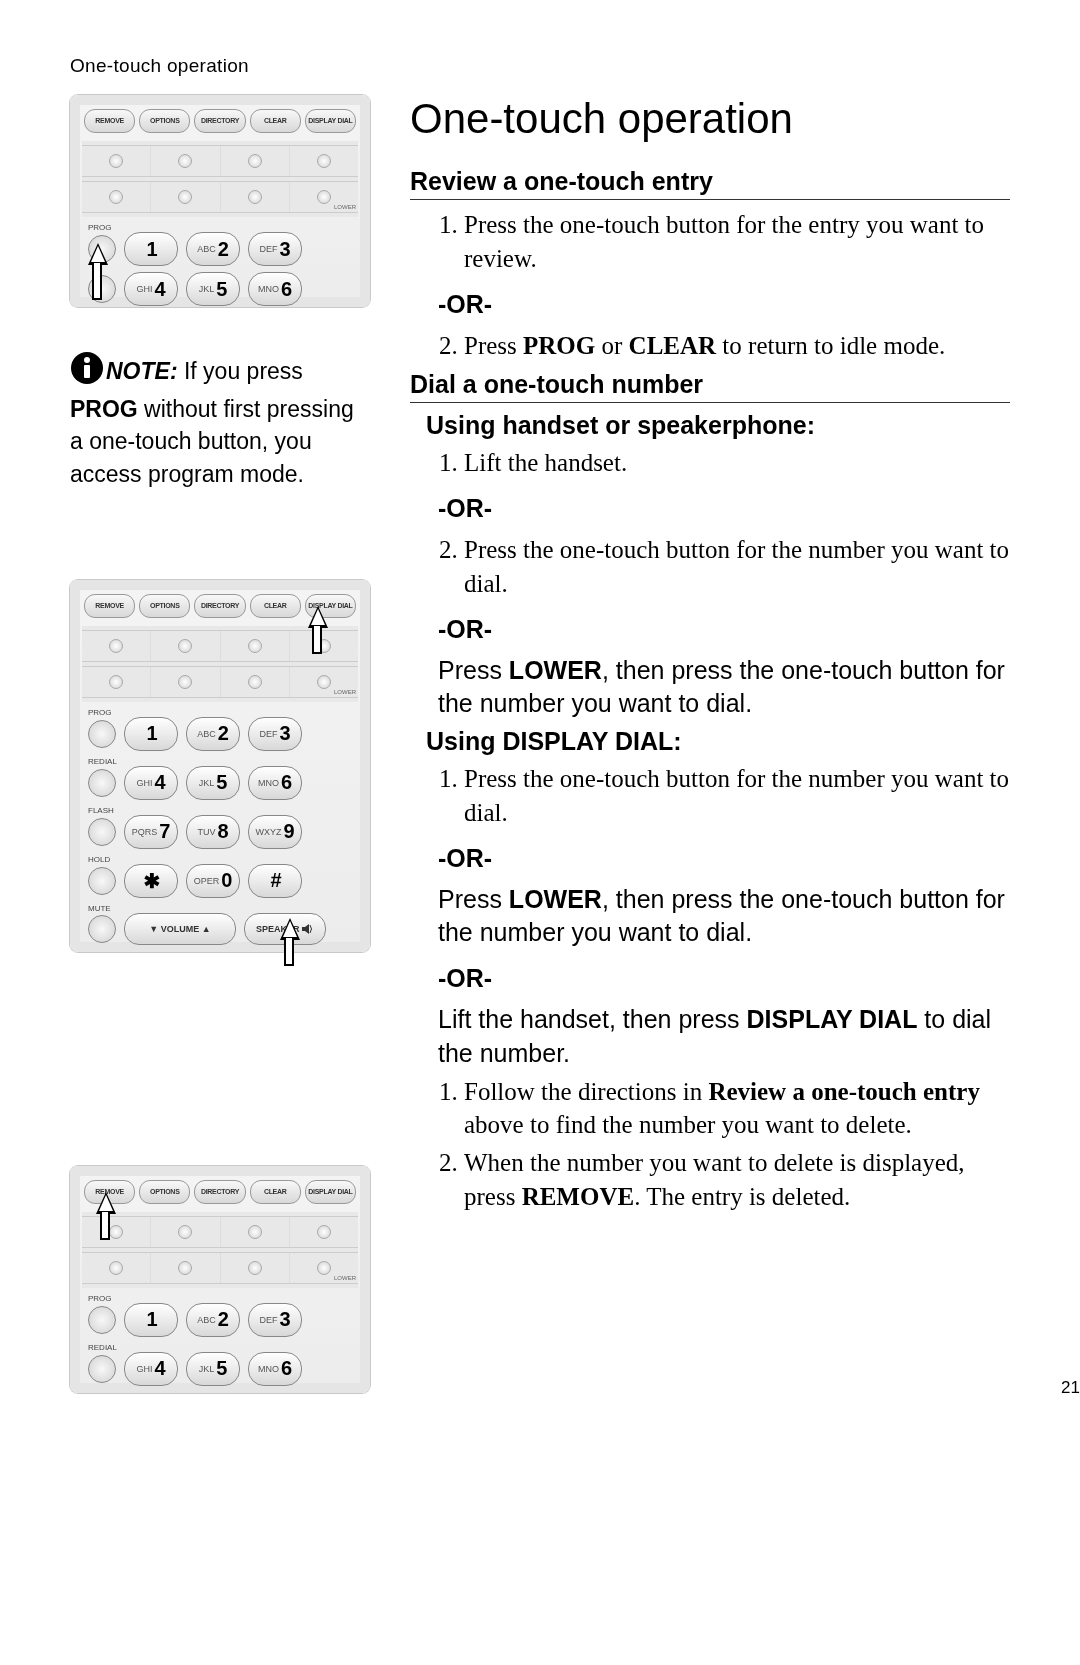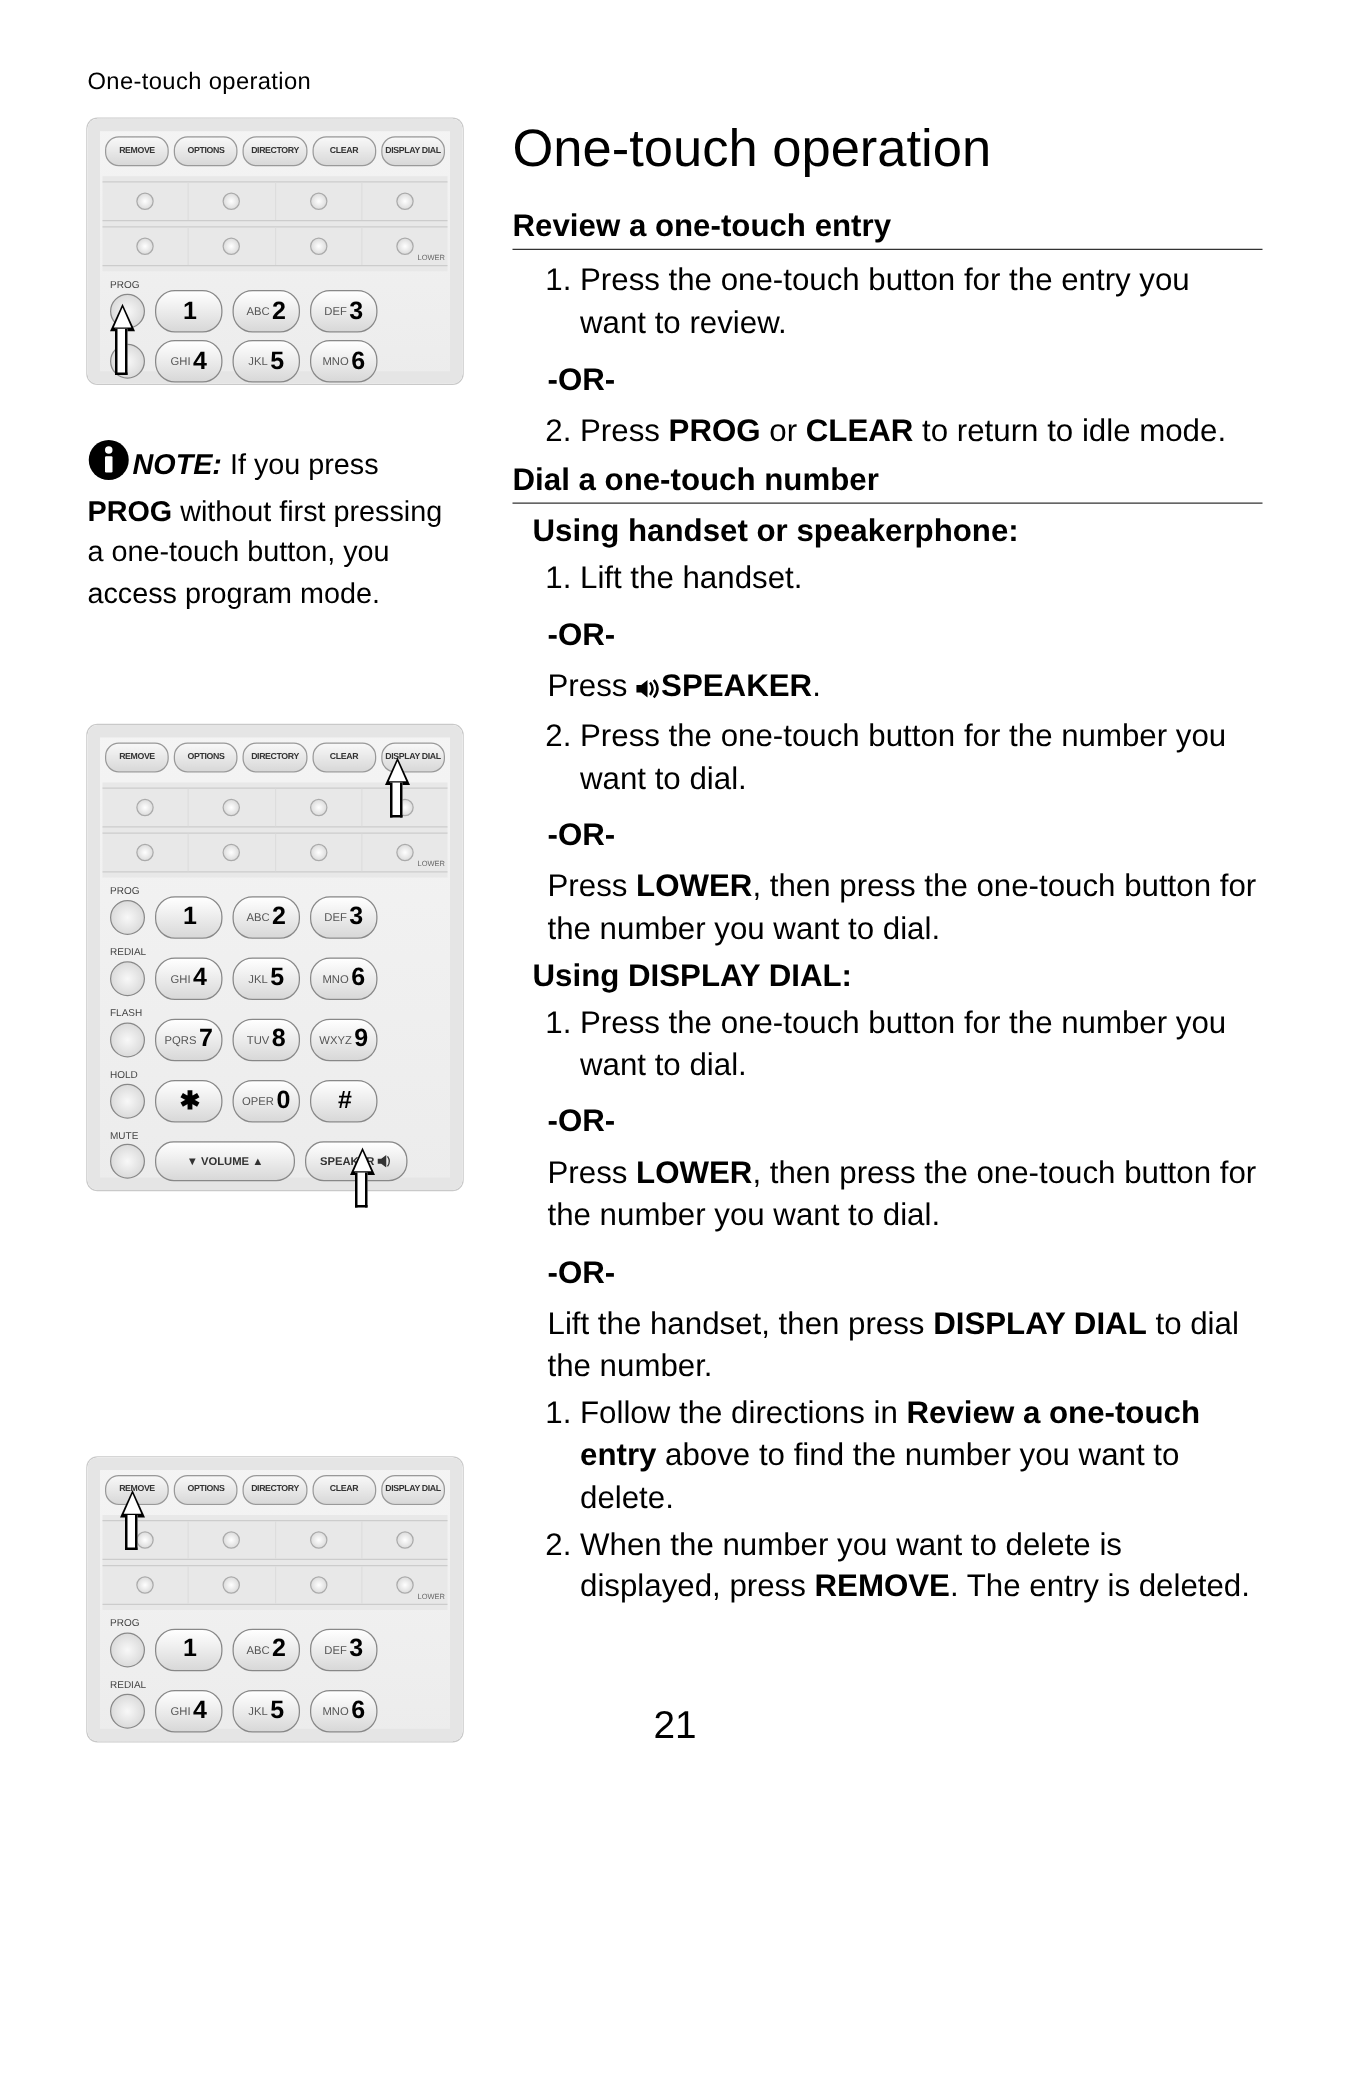--- a/index.html
+++ b/index.html
@@ -58,20 +58,21 @@
   }
   ol {
     margin: 0;
     padding-left: 54px;
     font-size: 25px;
     line-height: 1.35;
   }
   ol li {
     margin: 4px 0;
     padding-left: 0;
+    font-family: Liberation Serif, serif;
   }
   .para {
     font-size: 25px;
     line-height: 1.35;
     margin: 4px 0 4px 28px;
   }
   .b { font-weight: 700; }
   .i { font-style: italic; }
   .note-block {
     font-size: 23px;
@@ -81,22 +82,22 @@
   .note-block .info-icon {
     display: inline-block;
     vertical-align: -6px;
     margin-right: 2px;
   }
   .page-number {
     position: absolute;
     left: 0;
     right: 0;
     bottom: 48px;
-    text-align: center;
-    font-size: 31px;
+    text-align: right;
+    font-size: 17px;
   }
 
   
   .keypad {
     position: relative;
     background: linear-gradient(#f4f4f4,#ececec);
     border-radius: 8px;
     box-shadow: 0 0 0 1px #c9c9c9, inset 0 0 0 10px #e5e5e5;
     padding: 12px 8px 10px 8px;
     margin-bottom: 10px;
@@ -570,27 +571,20 @@
           <span>Press </span><span class="b">PROG</span><span> or </span><span class="b">CLEAR</span><span> to return to idle mode.</span>
         </li>
       </ol>
 
       <div class="section-head">Dial a one-touch number</div>
       <div class="subhead">Using handset or speakerphone:</div>
       <ol>
         <li>Lift the handset.</li>
       </ol>
       <div class="or">-OR-</div>
-      <div class="para">
-        <span>Press </span><span class="speaker-glyph"><svg width="20" height="16" viewBox="0 0 20 16">
-              <polygon points="0,5 4,5 9,1 9,15 4,11 0,11" fill="#000"></polygon>
-              <path d="M11 3 Q15 8 11 13" stroke="#000" fill="none" stroke-width="2"></path>
-              <path d="M14 1 Q20 8 14 15" stroke="#000" fill="none" stroke-width="2"></path>
-            </svg></span><span class="b">SPEAKER</span><span>.</span>
-      </div>
       <ol start="2">
         <li>Press the one-touch button for the number you want to dial.</li>
       </ol>
       <div class="or">-OR-</div>
       <div class="para">
         <span>Press </span><span class="b">LOWER</span><span>, then press the one-touch button for the number you want to dial.</span>
       </div>
 
       <div class="subhead">Using DISPLAY DIAL:</div>
       <ol>

